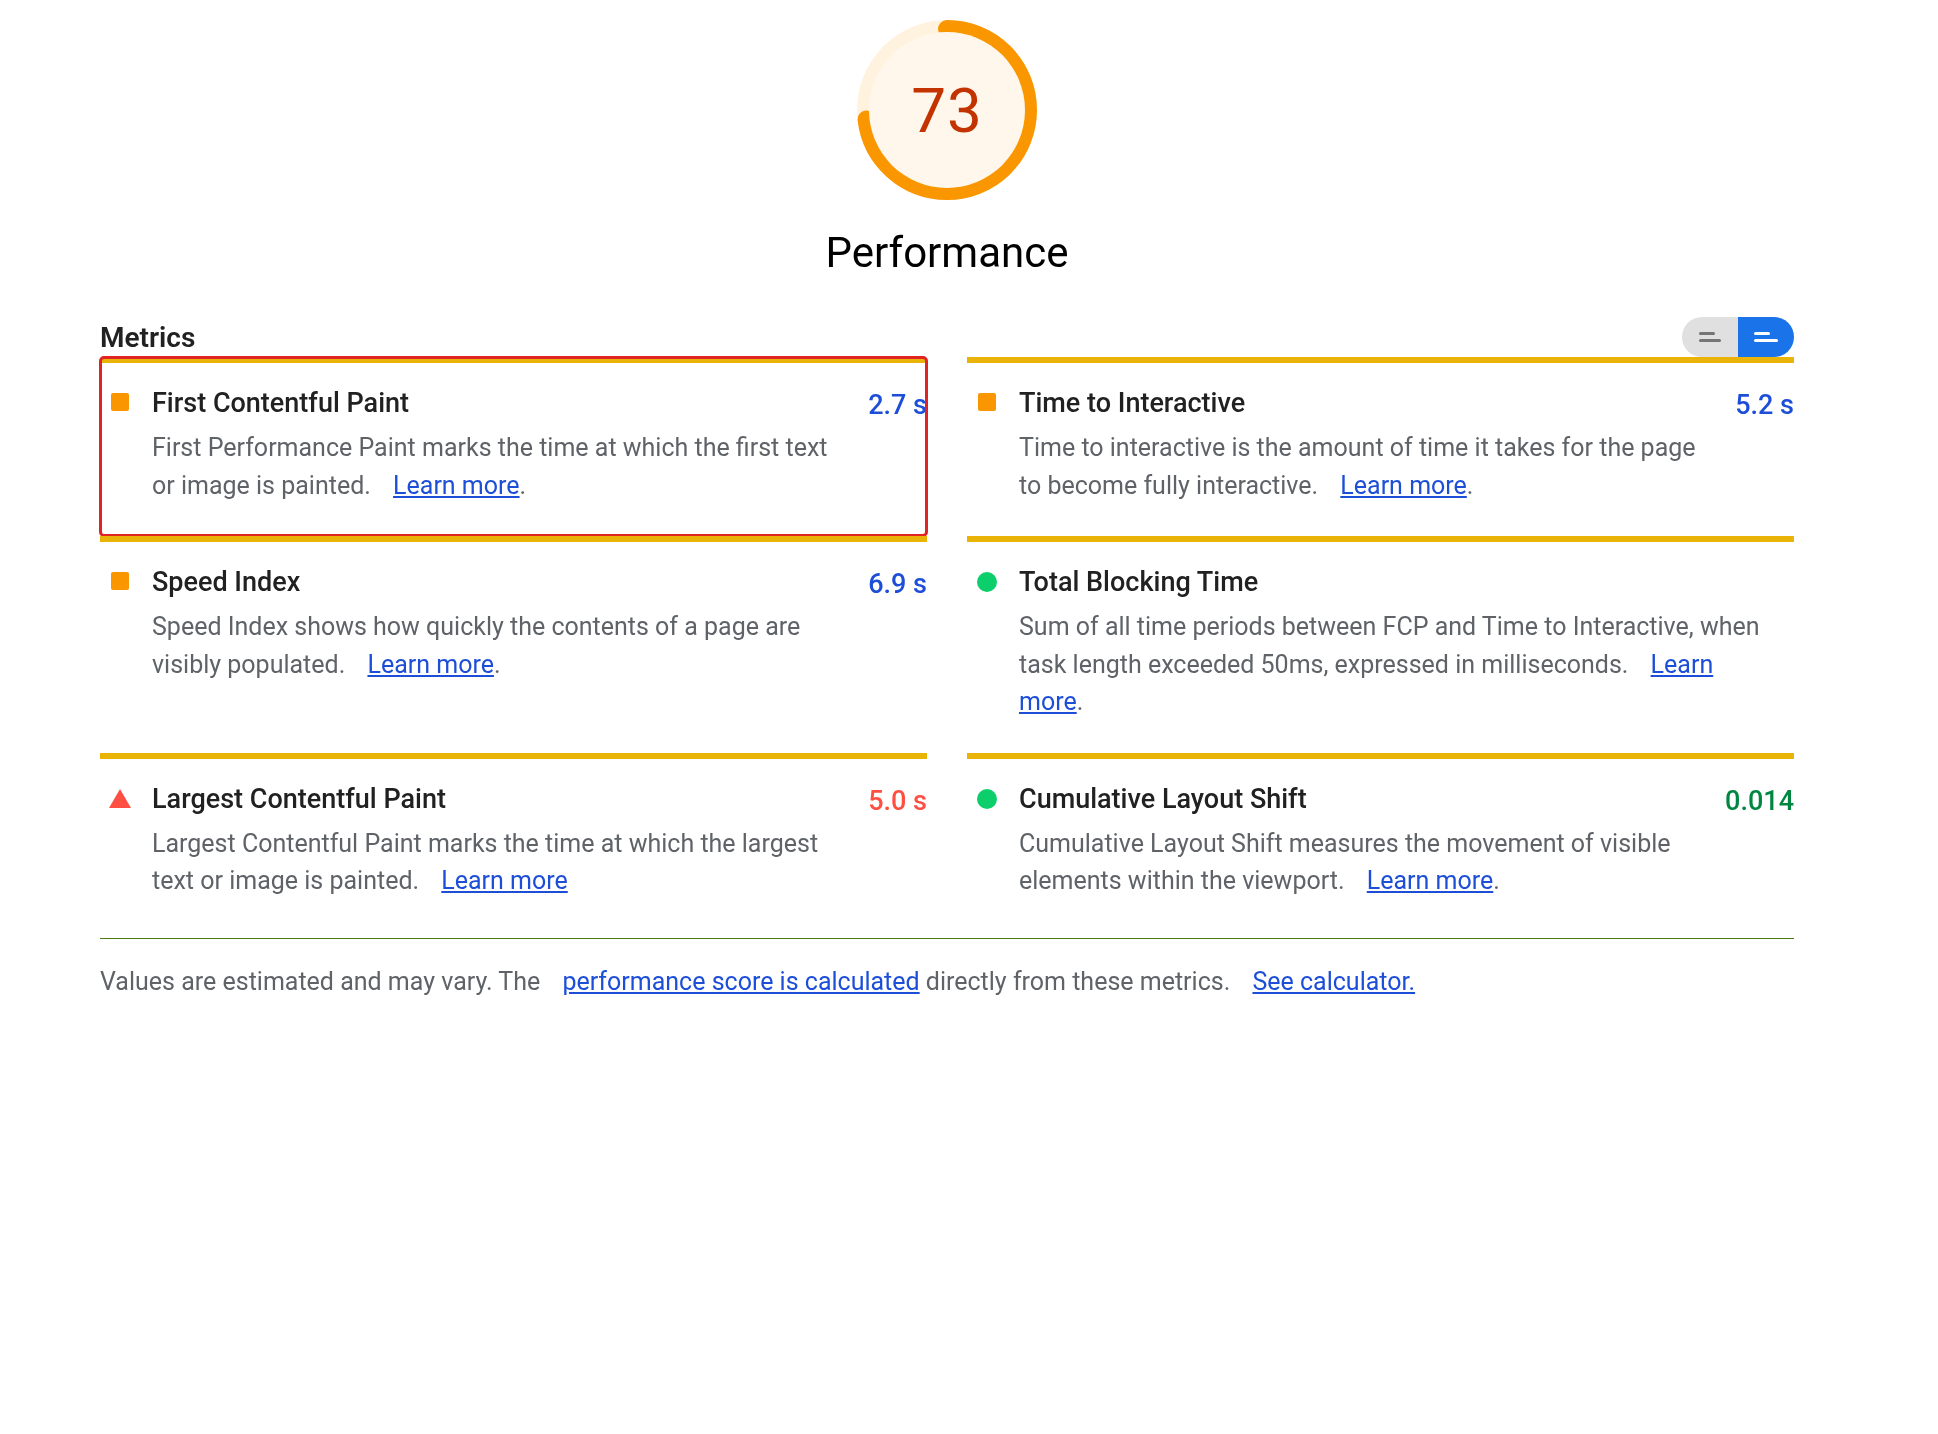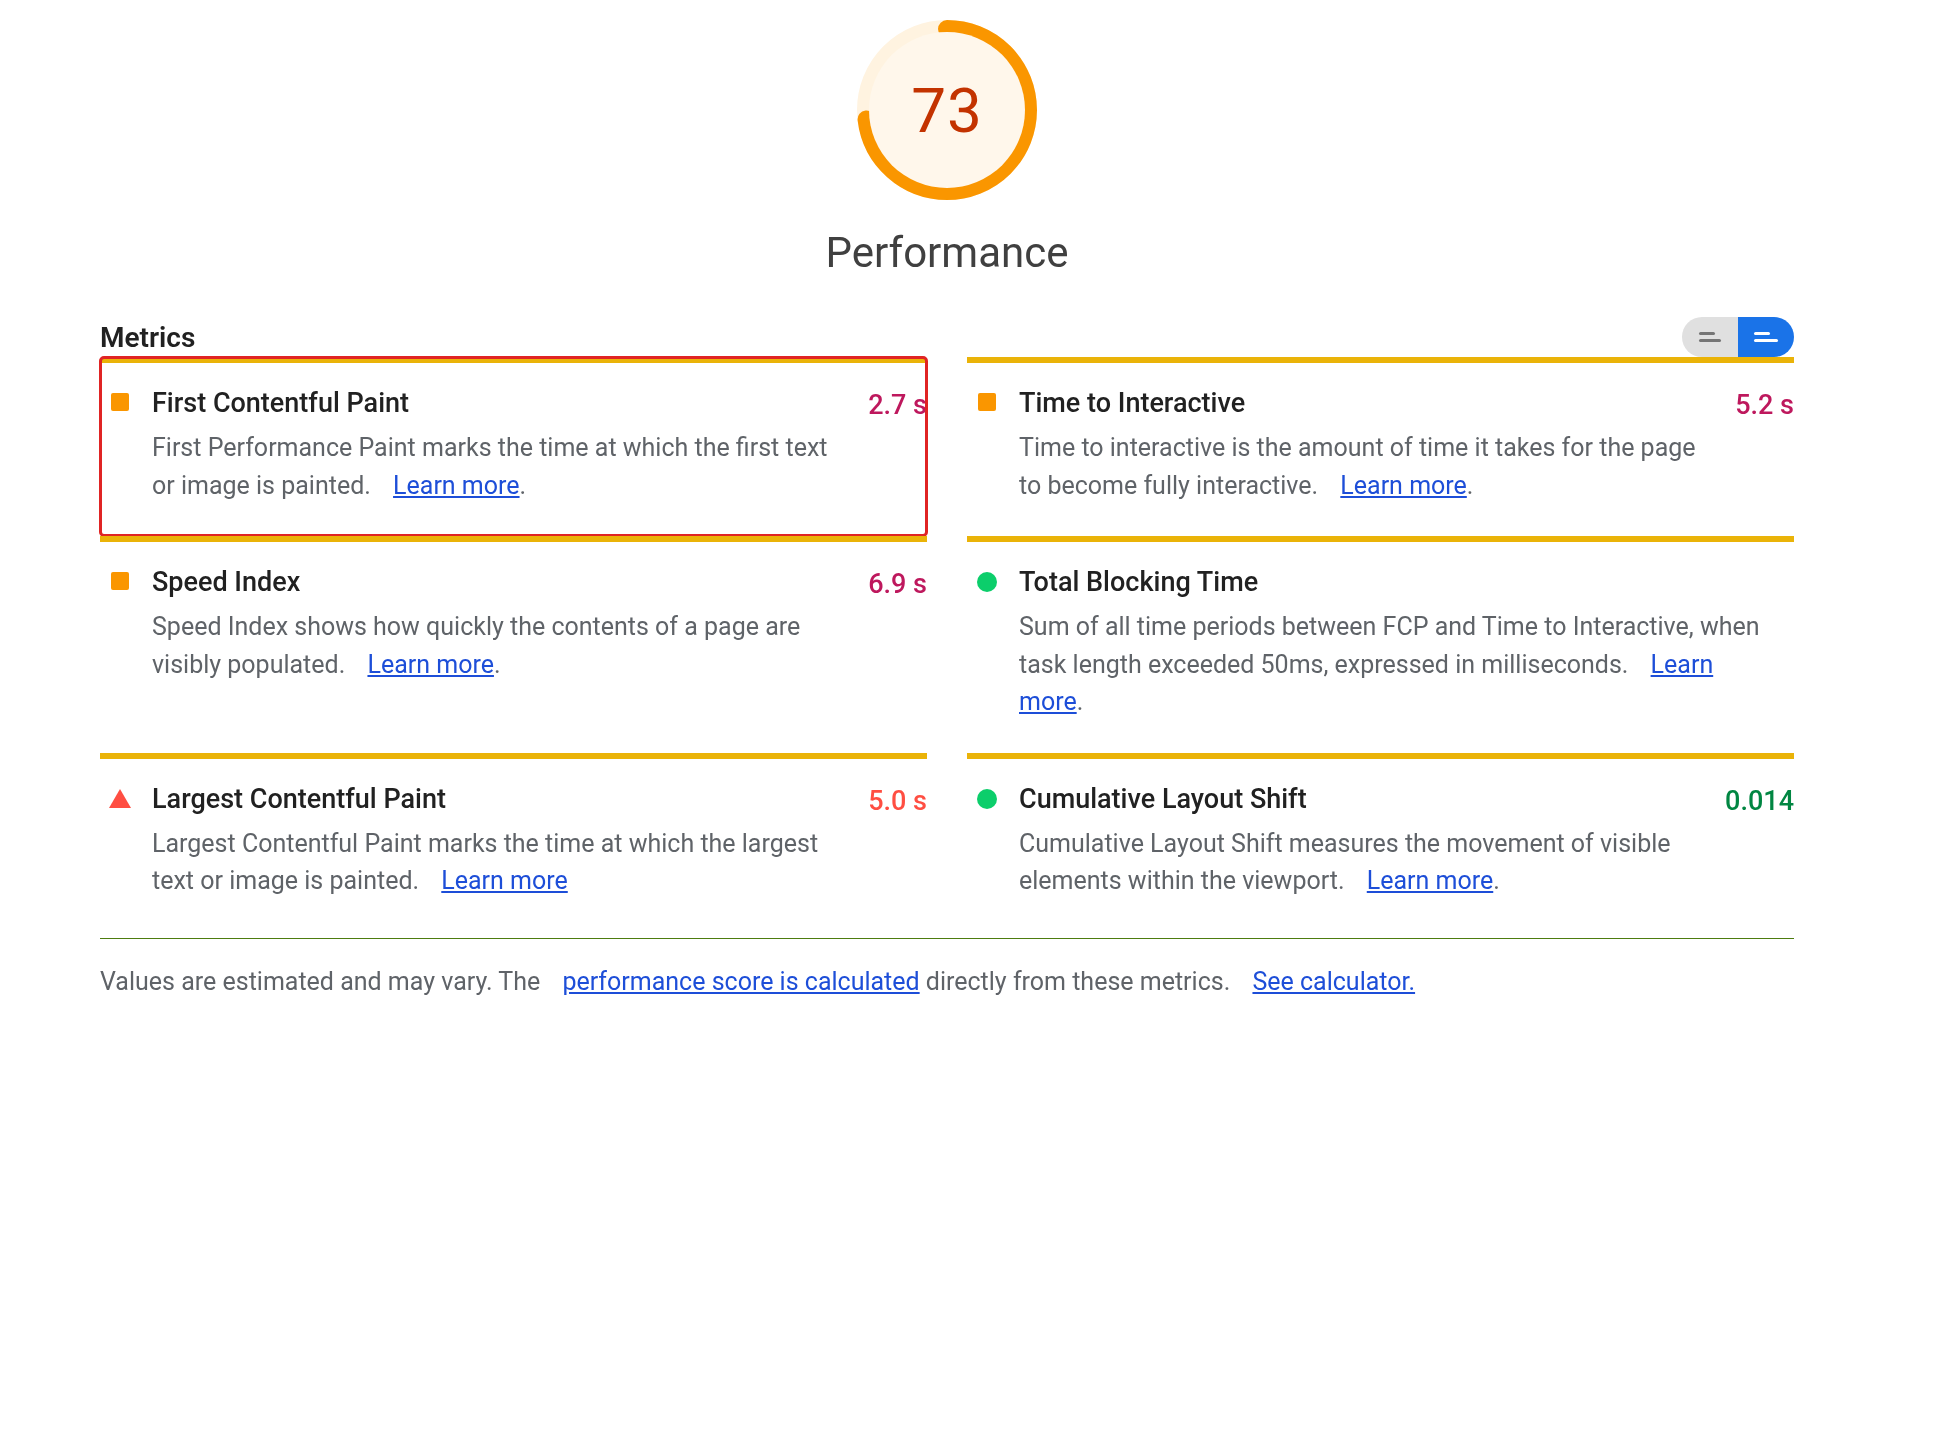--- a/index.html
+++ b/index.html
@@ -36,21 +36,21 @@
   }
   .gauge-score {
     font-size: 62px;
     font-weight: 400;
     color: #c33300;
     letter-spacing: 1px;
   }
   .gauge-title {
     font-size: 42px;
     font-weight: 400;
-    color: #404040;
+    color: #000000;
   }
 
   .metrics-header {
     display: flex;
     justify-content: space-between;
     align-items: center;
   }
   .metrics-label {
     font-size: 28px;
     font-weight: 600;
@@ -125,21 +125,21 @@
     text-decoration: underline;
     cursor: pointer;
     margin-left: 16px;
   }
   .metric-value {
     font-size: 27px;
     font-weight: 500;
     white-space: nowrap;
     padding-top: 2px;
   }
-  .val-orange { color: #be185d; }
+  .val-orange { color: #1d4ed8; }
   .val-green  { color: #018642; }
   .val-red    { color: #ff4e42; }
 
   .footnote {
     border-top: 1px solid #4d7c0f;
     margin-top: 6px;
     padding-top: 28px;
     font-size: 25px;
     color: #5f6368;
   }

